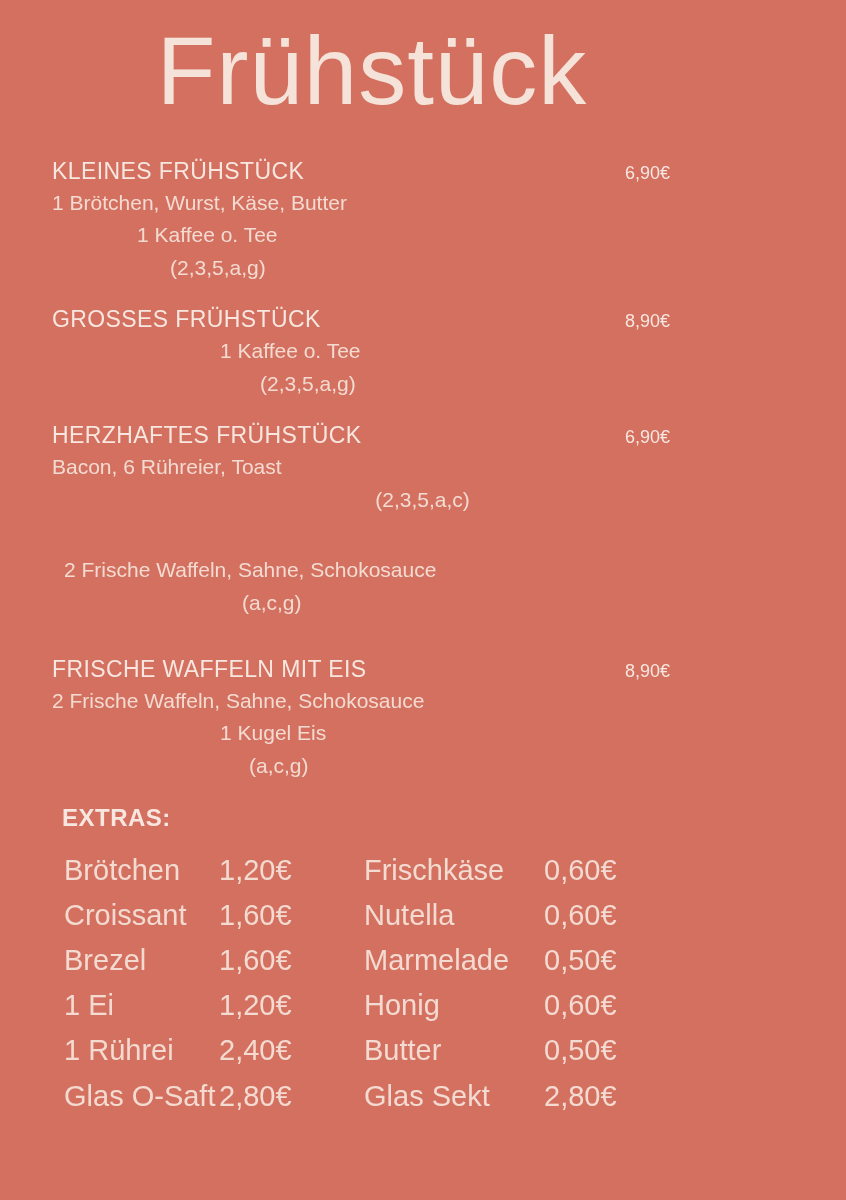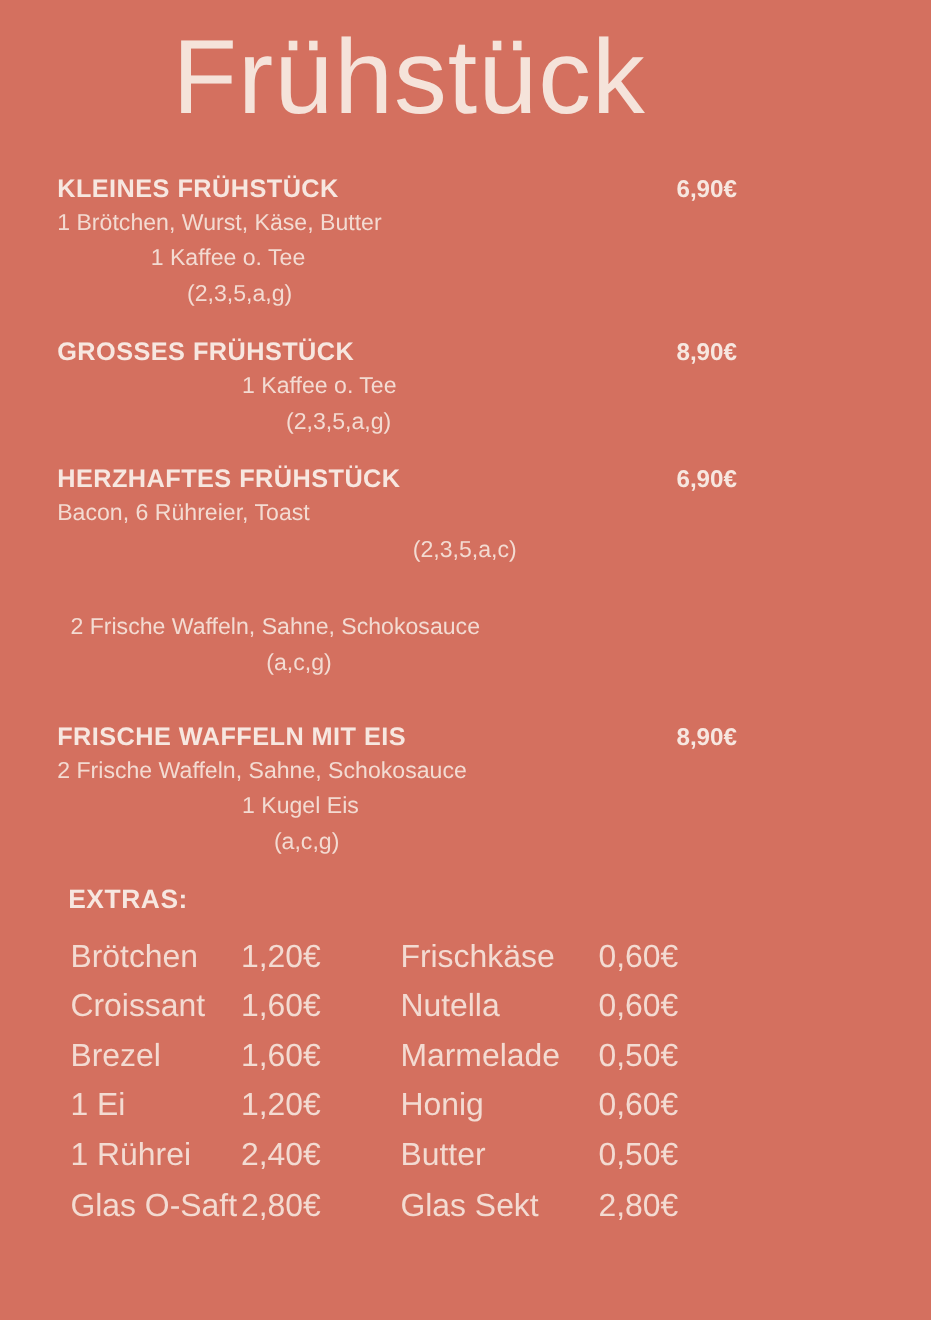--- a/index.html
+++ b/index.html
@@ -37,27 +37,27 @@
   .item {
     margin-bottom: 22px;
   }
   .item-head {
     display: flex;
     justify-content: space-between;
     align-items: baseline;
   }
   .item-name {
     font-size: 23px;
-    font-weight: bold;
+    font-weight: normal;
     letter-spacing: 0.4px;
     color: #f7e7e0;
   }
   .item-price {
-    font-size: 22px;
-    font-weight: bold;
+    font-size: 18px;
+    font-weight: normal;
     color: #f7e7e0;
     white-space: nowrap;
     padding-right: 28px;
   }
   .desc {
     font-size: 21px;
     font-weight: 300;
     color: #f3dbd2;
     line-height: 1.55;
     margin-top: 2px;

